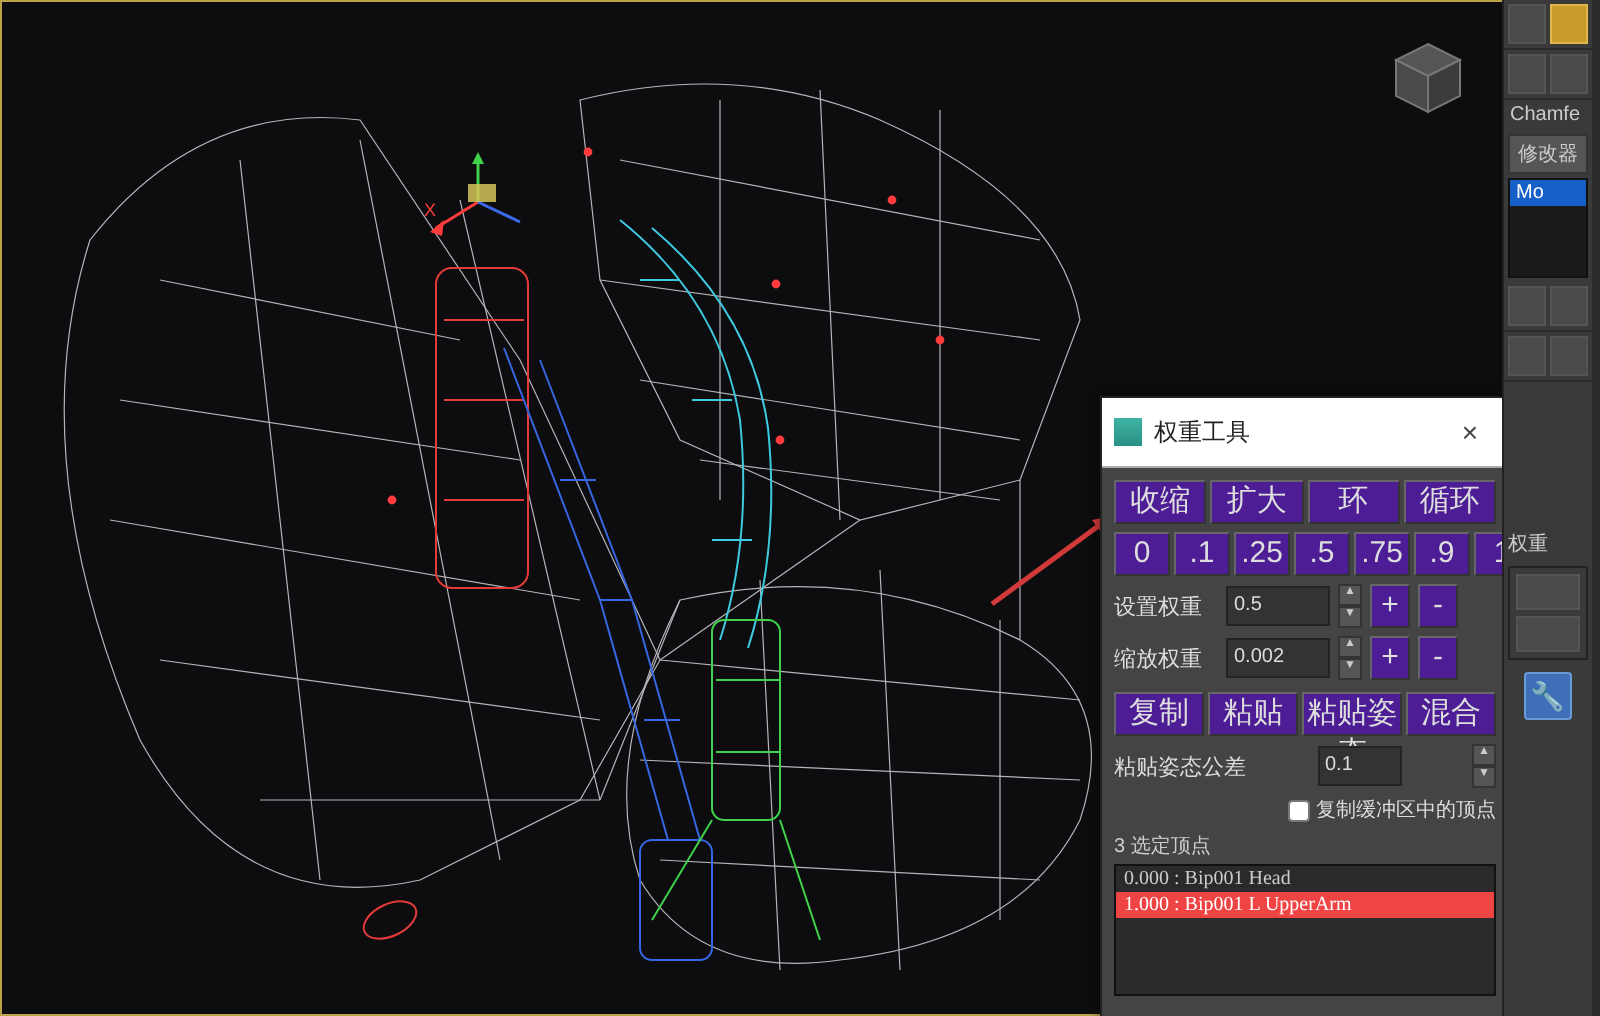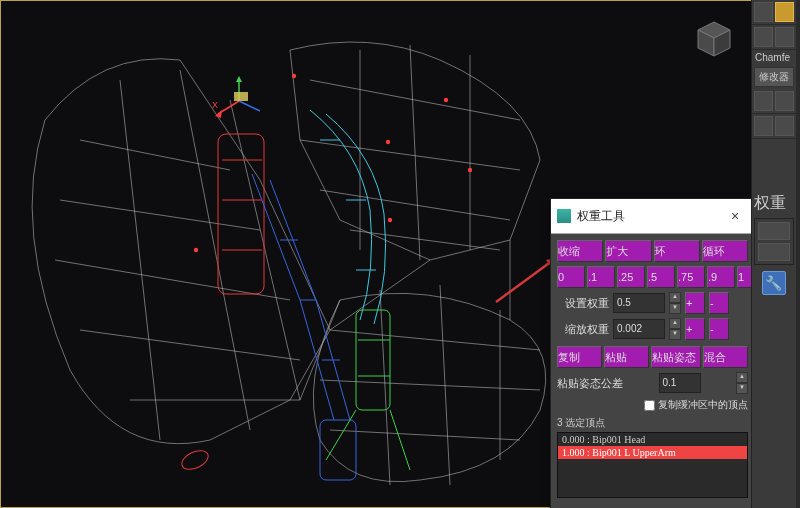--- a/index.html
+++ b/index.html
@@ -5,36 +5,36 @@
   html,body{margin:0;padding:0;width:800px;height:508px;overflow:hidden;font-family:"Microsoft YaHei",Arial,sans-serif;font-size:11px;background:#2a2a2a;color:#ccc}
   .view{position:absolute;left:0;top:0;width:756px;height:508px;background:#0d0d0f}
   .border-y{position:absolute;left:0;top:0;width:756px;height:508px;border:1px solid #bba24a;box-sizing:border-box;pointer-events:none}
   .right-panel{position:absolute;right:4px;top:0;width:44px;height:508px;background:#3a3a3a;border-left:1px solid #222}
   .rp-row{display:flex;gap:2px;padding:2px;border-bottom:1px solid #2a2a2a}
   .rp-btn{width:18px;height:18px;background:#4a4a4a;border:1px solid #555;display:flex;align-items:center;justify-content:center;font-size:10px;color:#bbb}
   .rp-btn.active{background:#c99a2e;border-color:#e0b84d;color:#222}
   .mod-label{padding:2px 3px;font-size:10px;color:#ccc}
   .mod-list{margin:2px;height:48px;background:#1a1a1a;border:1px solid #111;font-size:10px;color:#ccc}
   .mod-list .sel{background:#1560c8;color:#fff;padding:1px 3px}
-  .lower-label{margin-top:52px;padding:2px;font-size:16px;color:#ccc}
+  .lower-label{margin-top:72px;padding:2px;font-size:10px;color:#ccc}
   .tool-icon{margin:6px auto;width:22px;height:22px;background:#3f6fb8;border:1px solid #6a9bd8;border-radius:2px;display:flex;align-items:center;justify-content:center;color:#fff;font-size:14px}
   
   .dlg{position:absolute;left:550px;top:198px;width:203px;height:310px;background:#444;border:1px solid #222;box-shadow:0 2px 6px rgba(0,0,0,.5)}
   .titlebar{height:26px;background:#fff;color:#222;display:flex;align-items:center;padding:4px 6px;border-bottom:1px solid #aaa}
   .titlebar .icon3d{width:14px;height:14px;background:linear-gradient(#3fb4a6,#2a8f84);margin-right:6px}
   .titlebar .title{flex:1;font-size:12px}
   .titlebar .x{width:26px;text-align:center;font-size:14px;color:#444}
   .dlg-body{padding:6px;font-size:11px;color:#ddd}
   .btnrow{display:flex;gap:2px;margin-bottom:4px}
-  .btn{flex:1;height:20px;line-height:20px;background:#a21caf;border:1px solid #333;border-top-color:#666;border-left-color:#666;color:#ddd;font-size:11px}
+  .btn{flex:1;height:20px;line-height:20px;text-align:center;background:#4c1d95;border:1px solid #333;border-top-color:#666;border-left-color:#666;color:#ddd;font-size:15px}
   .btn.sm{flex:none;width:26px}
   .btn.tiny{flex:none;width:18px}
   .btn.wide{flex:none;width:48px}
   .lblrow{display:flex;align-items:center;gap:4px;margin:4px 0}
-  .lblrow .lbl{width:52px;text-align:right}
+  .lblrow .lbl{width:52px;text-align:left}
   .spin{width:44px;height:18px;background:#333;border:1px solid #222;color:#ddd;padding:0 3px;line-height:18px;font-size:10px}
   .spinbtns{display:flex;flex-direction:column}
   .spinbtns div{width:10px;height:9px;background:#555;border:1px solid #333;font-size:6px;text-align:center;line-height:7px;color:#ccc}
   .chk{display:flex;align-items:center;gap:3px;margin:3px 0;font-size:10px}
   .chk input{width:11px;height:11px;margin:0}
   .sec-label{margin:4px 0 2px 0;font-size:10px;color:#ccc}
   .vlist{height:64px;background:#2a2a2a;border:1px solid #111;overflow:hidden;font-size:10px;font-family:Liberation Serif, serif}
   .vlist div{padding:1px 4px;color:#ccc;white-space:nowrap}
   .vlist .hl{background:#ef4444;color:#fff}
   
@@ -217,20 +217,23 @@
   <div class="rp-row">
     <div class="rp-btn"></div>
     <div class="rp-btn active"></div>
   </div>
   <div class="rp-row">
     <div class="rp-btn"></div>
     <div class="rp-btn"></div>
   </div>
   <div class="mod-label">Chamfe</div>
   <div class="mod-label" style="background:#555;border:1px solid #333;margin:2px;text-align:center">修改器</div>
+  <div class="mod-list">
+    <div class="sel">Mo</div>
+  </div>
   <div class="rp-row">
     <div class="rp-btn"></div>
     <div class="rp-btn"></div>
   </div>
   <div class="rp-row">
     <div class="rp-btn"></div>
     <div class="rp-btn"></div>
   </div>
   <div class="lower-label">权重</div>
   <div style="margin:2px;padding:3px;background:#3a3a3a;border:1px solid #222">

